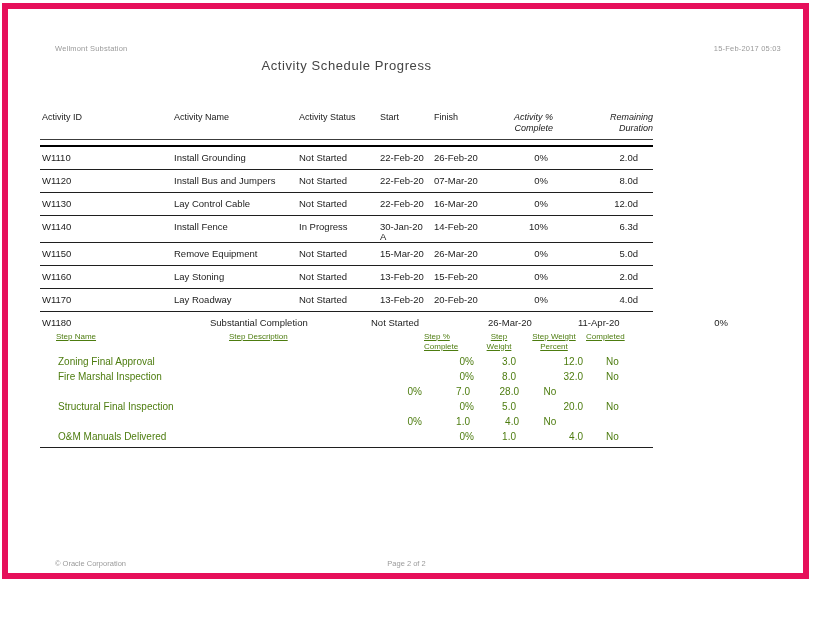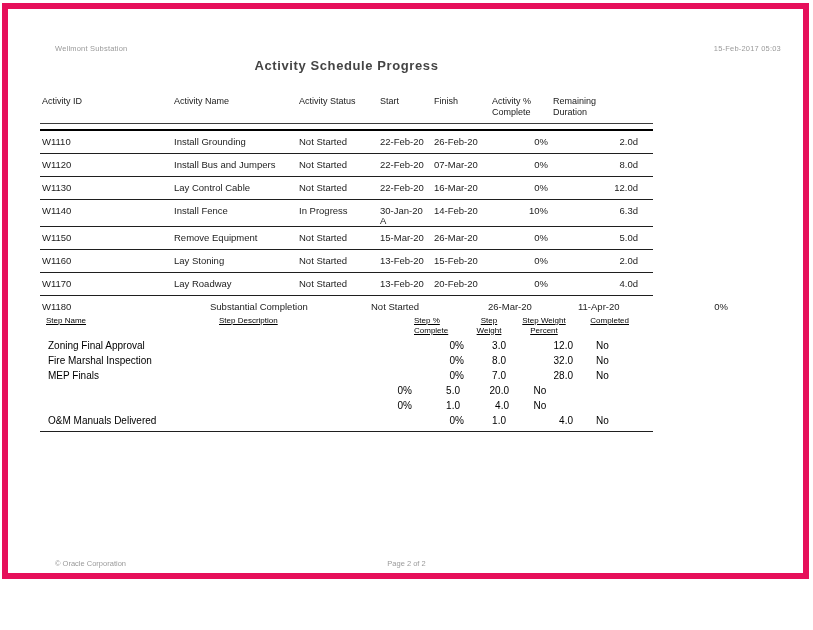--- a/index.html
+++ b/index.html
@@ -11,52 +11,52 @@
     position:absolute; left:2px; top:3px; right:4px; bottom:5px;
     border:6px solid #e60f5a; pointer-events:none;
   }
   .hdr-row {
     position:absolute; top:44px; left:55px; right:32px;
     display:flex; justify-content:space-between;
     font-size:7.5px; color:#9a9a9a; letter-spacing:.2px;
   }
   .title {
     position:absolute; top:58px; left:40px; width:613px;
-    text-align:center; font-size:13px; font-weight:bold;
+    text-align:center; font-size:13px; font-weight:normal;
     color:#444; letter-spacing:.6px; margin:0;
   }
-  .table { position:absolute; left:40px; top:92px; width:613px; }
+  .table { position:absolute; left:40px; top:108px; width:613px; }
   .grid7 { display:grid; grid-template-columns:132px 125px 79px 54px 62px 61px 100px; }
   .thead { font-size:9px; color:#1a1a1a; line-height:11px; padding-top:4px; }
   .thead .c { padding-left:2px; }
   .thead .c4, .thead .c5 { padding-left:4px; }
-  .thead .c6, .thead .c7 { text-align:left; padding-left:0; }
+  .thead .c6, .thead .c7 { text-align:right; padding-left:0;font-style:italic; }
   .rule { width:613px; }
   .rule-thin  { height:1px; background:#3c3c3c; margin-top:5px; }
   .rule-thick { height:2px; background:#000; margin-top:5px; }
   .arow {
     border-bottom:1px solid #1f1f1f; min-height:23px; box-sizing:border-box;
     font-size:9.5px; color:#1c1c1c; align-items:start;
   }
   .arow .c { padding-top:6px; padding-left:2px; line-height:10px; }
   .arow .c4, .arow .c5 { padding-left:4px; }
   .arow .c6 { text-align:right; padding-left:0; padding-right:5px; }
   .arow .c7 { text-align:right; padding-left:0; padding-right:15px; }
   .sfx { display:block; }
   .sfx:empty { display:none; }
   .group { border-bottom:1px solid #1f1f1f; }
   .group .arow-last { border-bottom:none; min-height:18px;gap:36px; }
   
-  .steps { margin-left:6px; width:591px; color:#000000; }
+  .steps { margin-left:16px; width:591px; color:#4d7c0f; }
   .sgrid { display:grid; grid-template-columns:173px 195px 52px 46px 64px 61px; }
   .shead { font-size:8px; line-height:9.5px; padding-top:2px; }
   .shead .sc span { text-decoration:underline; }
   .shead .sc3 { text-align:left; padding-right:2px; }
   .shead .sc4, .shead .sc5 { text-align:center; }
-  .shead .sc6 { text-align:right; padding-right:8px; }
+  .shead .sc6 { text-align:left; padding-right:8px; }
   .srow { font-size:10px; line-height:15px; }
   .srow .sc1 { padding-left:2px; }
   .srow .sc3 { text-align:right; padding-right:2px; }
   .srow .sc4 { text-align:right; padding-right:6px; }
   .srow .sc5 { text-align:right; padding-right:3px; }
   .srow .sc6 { text-align:center; padding-right:8px; }
   .steps-rows { margin-top:3px; padding-bottom:3px; }
   .footer {
     position:absolute; top:559px; left:0; width:813px;
     font-size:7.5px; color:#9a9a9a;
@@ -209,29 +209,29 @@
   <div class="srow sgrid">
     <div class="sc sc1">Fire Marshal Inspection</div>
     <div class="sc sc2"></div>
     <div class="sc sc3">0%</div>
     <div class="sc sc4">8.0</div>
     <div class="sc sc5">32.0</div>
     <div class="sc sc6">No</div>
   </div>
 
   <div class="srow sgrid">
-    <div class="sc sc1">MEP Finals</div>
     <div class="sc sc2"></div>
     <div class="sc sc3">0%</div>
     <div class="sc sc4">7.0</div>
     <div class="sc sc5">28.0</div>
     <div class="sc sc6">No</div>
   </div>
 
   <div class="srow sgrid">
+    <div class="sc sc1">Structural Final Inspection</div>
     <div class="sc sc2"></div>
     <div class="sc sc3">0%</div>
     <div class="sc sc4">5.0</div>
     <div class="sc sc5">20.0</div>
     <div class="sc sc6">No</div>
   </div>
 
   <div class="srow sgrid">
     <div class="sc sc2"></div>
     <div class="sc sc3">0%</div>

